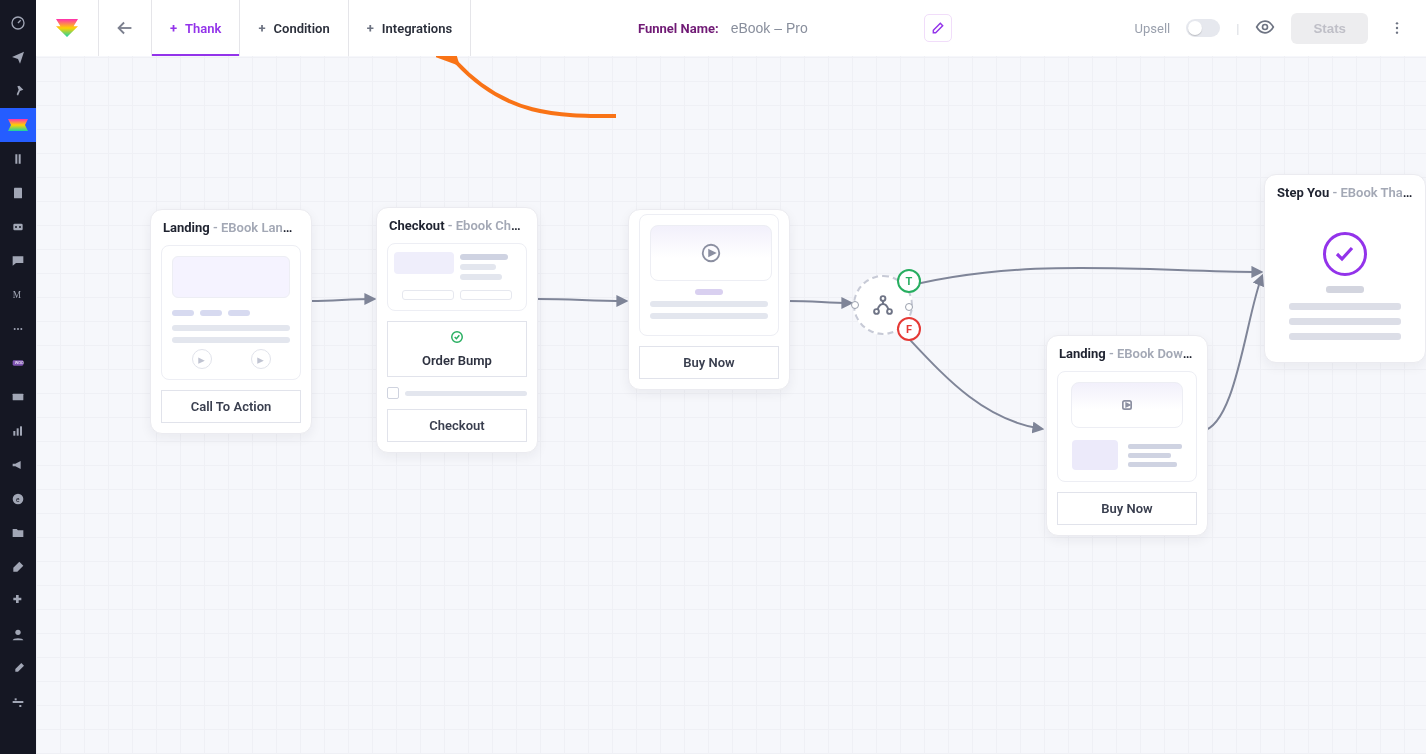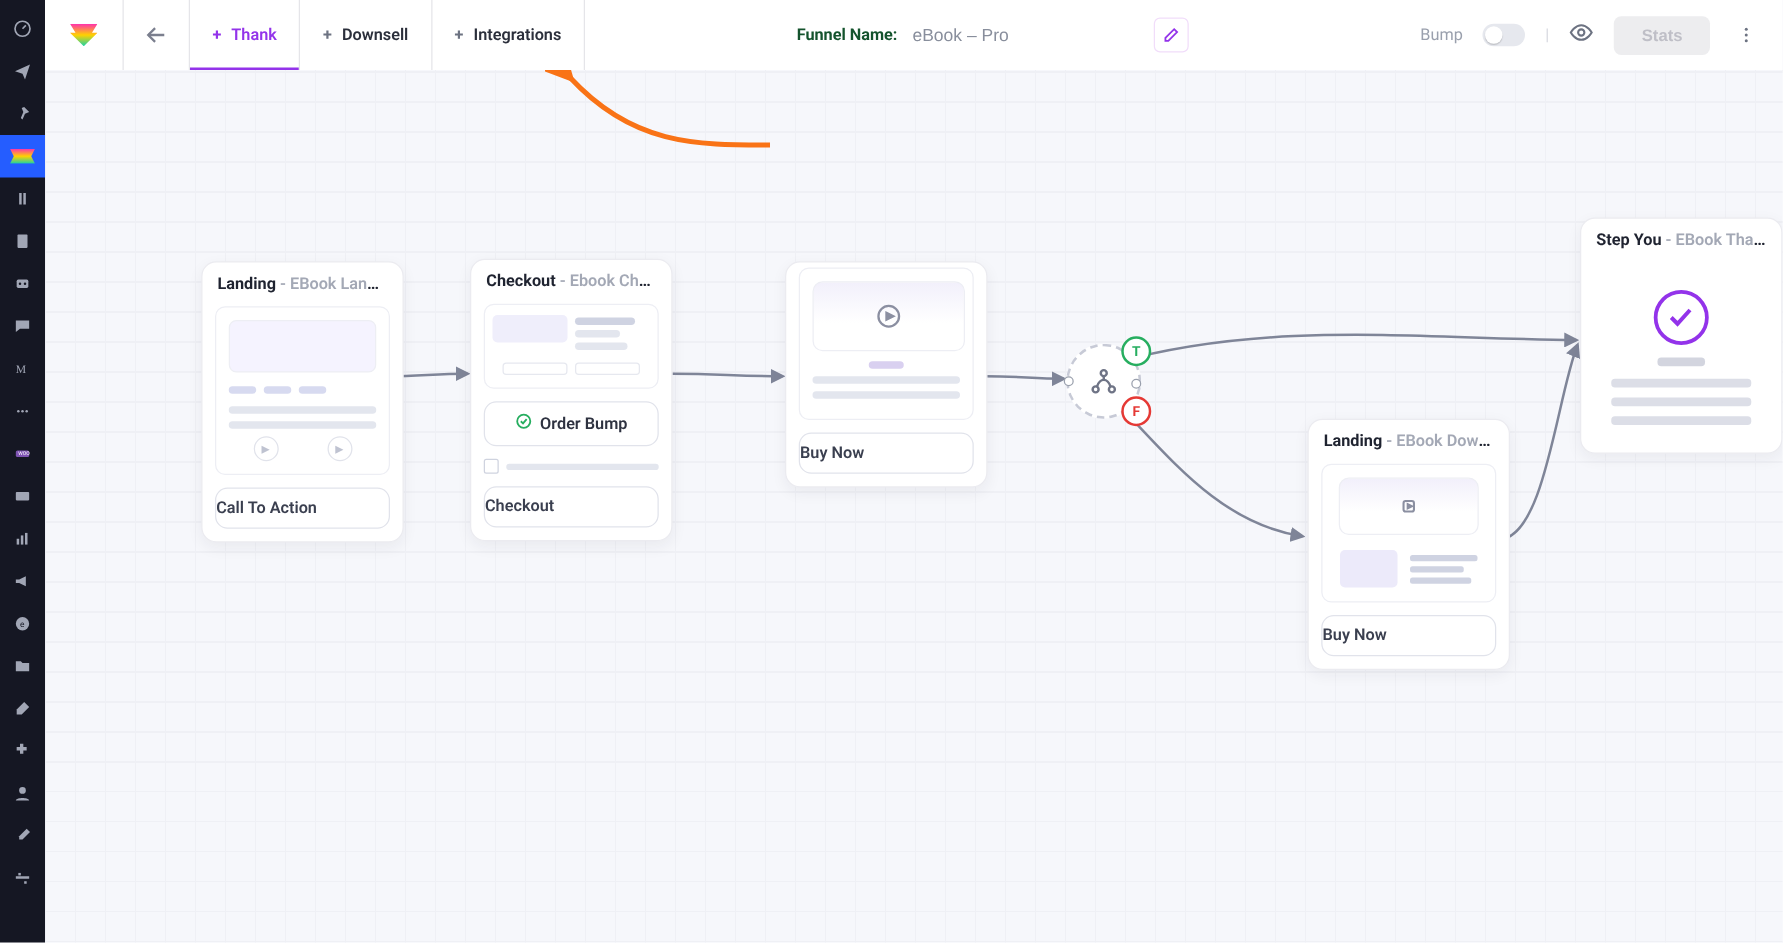--- a/index.html
+++ b/index.html
@@ -48,21 +48,21 @@
   .tb-left{display:flex;align-items:stretch;}
   .logo{width:62px;display:flex;align-items:center;justify-content:center;border-right:1px solid var(--border);}
   .logo span{width:22px;height:18px;display:block;background:linear-gradient(180deg,#ff2fb0 0%,#ffd200 50%,#17d3a7 100%);clip-path:polygon(0 0,100% 0,80% 40%,100% 40%,50% 100%,0 40%,20% 40%);}
   .back{width:52px;display:flex;align-items:center;justify-content:center;border-right:1px solid var(--border);color:#7b7f8e;cursor:pointer;}
   .tab{padding:0 18px;display:flex;align-items:center;gap:8px;border-right:1px solid var(--border);color:#2b2f3b;font-weight:600;cursor:pointer;position:relative;}
   .tab .plus{color:#6d7382;font-weight:700;}
   .tab.active{color:var(--accent);}
   .tab.active .plus{color:var(--accent);}
   .tab.active::after{content:"";position:absolute;left:0;right:0;bottom:-1px;height:3px;background:var(--accent);}
   .tb-center{flex:1;display:flex;align-items:center;justify-content:center;gap:10px;}
-  .funnel-label{font-weight:700;color:#14532d;}
+  .funnel-label{font-weight:700;color:#701a75;}
   .funnel-name-input{
     min-width:90px;border:none;background:transparent;font-size:14px;color:#888e9c;outline:none;text-align:left;
   }
   .edit-btn{
     width:26px;height:26px;border:1px solid #f1ddfa;border-radius:5px;display:flex;align-items:center;justify-content:center;color:var(--accent);cursor:pointer;background:#fff;
   }
   .tb-right{display:flex;align-items:center;gap:16px;padding:0 16px;color:#9aa0ad;}
   .toggle{width:34px;height:18px;border-radius:9px;background:#e6e8ee;position:relative;}
   .toggle::after{content:"";position:absolute;width:14px;height:14px;background:#fff;border-radius:50%;top:2px;left:2px;box-shadow:0 1px 1px rgba(0,0,0,.18);}
   .save-btn{
@@ -86,21 +86,21 @@
   .node .preview{
     margin:4px 10px;border:1px solid #edeef4;border-radius:8px;padding:10px;
   }
   .skel-line{height:6px;border-radius:3px;background:#e3e6ee;margin:6px 0;}
   .skel-chip{display:inline-block;width:22px;height:6px;border-radius:3px;background:#d7daf0;margin-right:6px;}
   .thumb{display:flex;gap:10px;}
   .thumb .box{flex:1;border:1px solid #edeef4;border-radius:6px;height:40px;display:flex;align-items:center;justify-content:center;background:#f5f3ff;}
   .play-box{width:120px;height:54px;border:1px solid #edeef4;border-radius:8px;display:flex;align-items:center;justify-content:center;margin:0 auto 8px;background:linear-gradient(180deg,#f2f0fb 0%,#fff 60%);}
   .play-box svg{color:#8b8fa1;}
   .cta-btn{
-    margin:10px;padding:8px 0;text-align:left;border:1px solid #e1e3eb;border-radius:10px;color:#3a3f4f;font-weight:600;cursor:pointer;font-size:13px;
+    margin:10px;padding:8px 0;text-align:center;border:1px solid #e1e3eb;border-radius:0;color:#3a3f4f;font-weight:600;cursor:pointer;font-size:13px;flex-direction:column;
   }
   .cta-btn.orderbump{color:#2e3240;font-weight:600;display:flex;align-items:center;justify-content:center;gap:6px;}
   .order-ok{color:var(--green);}
   .circles{display:flex;justify-content:space-around;margin-top:6px;}
   .circles .c{width:18px;height:18px;border-radius:50%;border:1px solid #e1e3eb;display:flex;align-items:center;justify-content:center;color:#bfc3d1;}
   .decision{
     position:absolute;width:56px;height:56px;border-radius:50%;border:2px dashed #c7cad6;background:#fff;
     display:flex;align-items:center;justify-content:center;
   }
   .badge{position:absolute;width:20px;height:20px;border-radius:50%;display:flex;align-items:center;justify-content:center;font-size:11px;font-weight:700;background:#fff;}
@@ -258,38 +258,38 @@
             <path d="M19 12H5"></path>
             <path d="M11 6l-6 6 6 6"></path>
           </svg>
       </div>
       <div class="tab active">
         <span class="plus">+</span>
         <span>Thank</span>
       </div>
       <div class="tab">
         <span class="plus">+</span>
-        <span>Downsell</span>
+        <span>Condition</span>
       </div>
       <div class="tab">
         <span class="plus">+</span>
         <span>Integrations</span>
       </div>
     </div>
     <div class="tb-center">
       <span class="funnel-label">Funnel Name:</span>
       <input class="funnel-name-input" value="eBook – Pro" style="">
       <span class="edit-btn">
         <svg width="14" height="14" viewBox="0 0 24 24" fill="none" stroke="currentColor" stroke-width="2.5">
             <path d="M4 20h4L20 8l-4-4L4 16v4z"></path>
           </svg>
       </span>
     </div>
     <div class="tb-right">
-      <span>Bump</span>
+      <span>Upsell</span>
       <div class="toggle"></div>
       <span style="color:#d7d9e0">|</span>
       <span style="color:#6d7382;cursor:pointer;">
         <svg width="20" height="20" viewBox="0 0 24 24" fill="none" stroke="currentColor" stroke-width="2">
             <path d="M2 12s4-7 10-7 10 7 10 7-4 7-10 7S2 12 2 12z"></path>
             <circle cx="12" cy="12" r="3"></circle>
           </svg>
       </span>
       <button class="save-btn">Stats</button>
       <span class="more">
@@ -326,21 +326,21 @@
 
     <svg class="arrow-annotation" style="left:400px;top:-2px;width:230px;height:80px" viewBox="0 0 230 80">
       <defs>
         <marker id="oarrow" viewBox="0 0 10 10" refX="2" refY="5" markerWidth="7" markerHeight="7" orient="auto">
           <path d="M10 0L0 5L10 10z" fill="#f97316"></path>
         </marker>
       </defs>
       <path d="M180 62 C 120 62, 70 62, 20 8" stroke="#f97316" stroke-width="4" fill="none" marker-end="url(#oarrow)"></path>
     </svg>
 
-    <div class="node" style="left:125px;top:153px;width:160px">
+    <div class="node" style="left:114px;top:153px;width:160px">
       <div class="hdr"><span>Landing</span><span class="sub"> - EBook Landing</span></div>
       <div class="preview">
         <div class="thumb">
             <div class="box"></div>
           </div>
         <div style="height:6px"></div>
         <div class="skel-chip"></div><div class="skel-chip"></div><div class="skel-chip"></div>
         <div class="skel-line"></div>
         <div class="skel-line"></div>
         <div class="circles">

